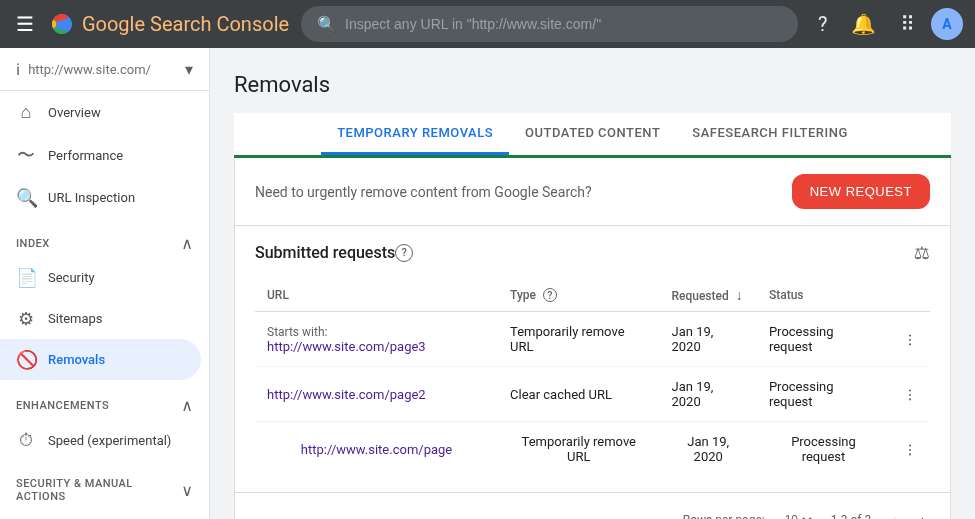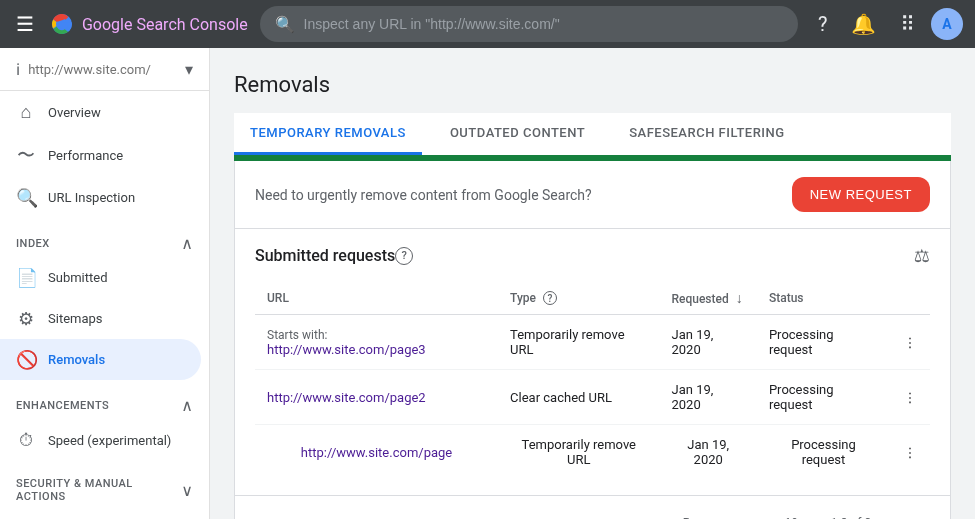--- a/index.html
+++ b/index.html
@@ -12,21 +12,21 @@
       background: #3c4043;
       height: 48px;
       padding: 0 12px;
       gap: 12px;
       position: fixed;
       top: 0; left: 0; right: 0;
       z-index: 100;
     }
     .topbar-menu-icon { color: #fff; font-size: 20px; cursor: pointer; padding: 4px; }
     .topbar-logo { display: flex; align-items: center; gap: 8px; }
-    .topbar-logo-text { color: #f0abfc; font-size: 16px; font-weight: 400; white-space: nowrap; }
+    .topbar-logo-text { color: #fdba74; font-size: 20px; font-weight: 400; white-space: nowrap; }
     .topbar-search {
       flex: 1;
       max-width: 600px;
       display: flex;
       align-items: center;
       background: #555a5e;
       border-radius: 24px;
       padding: 0 16px;
       height: 36px;
       gap: 8px;
@@ -123,22 +123,23 @@
       font-size: 22px;
       font-weight: 400;
       color: #202124;
       margin-bottom: 16px;
     }
 
     
     .tabs {
       display: flex;
       background: #fff;
-      border-bottom: 6px solid #15803d;
-      gap: 12px;
+      border-bottom: 3px solid #15803d;
+      gap: 0;
+      justify-content: center;
     }
     .tab {
       padding: 12px 16px;
       font-size: 13px;
       font-weight: 500;
       color: #5f6368;
       cursor: pointer;
       border-bottom: 3px solid transparent;
       text-transform: uppercase;
       letter-spacing: 0.5px;
@@ -305,21 +306,21 @@
       <span class="sidebar-nav-icon">🔍</span>
       <span>URL Inspection</span>
     </div>
 
     <div class="sidebar-section">
       <span class="sidebar-section-label">Index</span>
       <span class="sidebar-section-arrow">∧</span>
     </div>
     <div class="sidebar-nav-item">
       <span class="sidebar-nav-icon">📄</span>
-      <span>Submitted</span>
+      <span>Security</span>
     </div>
     <div class="sidebar-nav-item">
       <span class="sidebar-nav-icon">⚙</span>
       <span>Sitemaps</span>
     </div>
     <div class="sidebar-nav-item active">
       <span class="sidebar-nav-icon">🚫</span>
       <span>Removals</span>
     </div>
 

